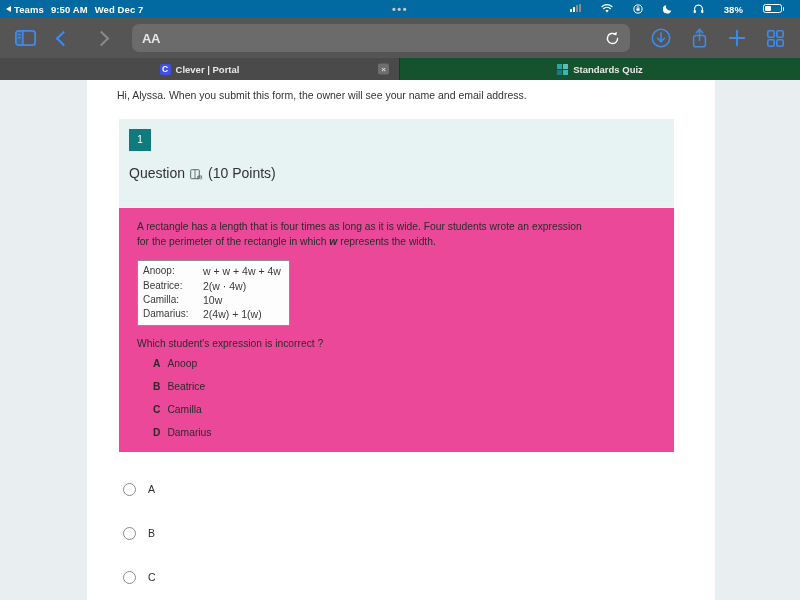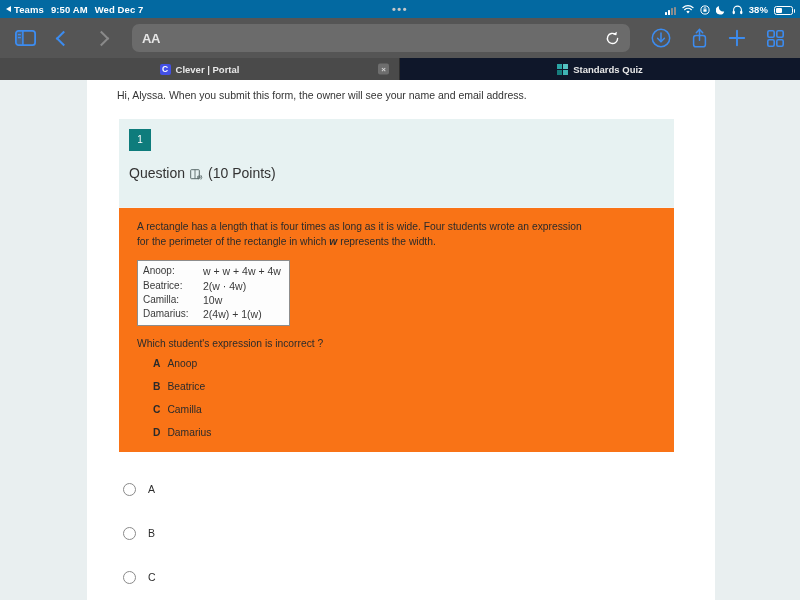--- a/index.html
+++ b/index.html
@@ -53,23 +53,23 @@
     text-align: center;
     font-size: 11px;
     letter-spacing: 1.5px;
     color: #c9c9c9;
     font-weight: bold;
     pointer-events: none;
   }
   .sb-right {
     margin-left: auto;
     display: flex;
-    align-items: flex-end;
-    gap: 6px;
-    padding-right: 7px;
+    align-items: flex-start;
+    gap: 20px;
+    padding-right: 18px;
   }
   .sig-bars { display: flex; align-items: flex-end; gap: 1px; height: 8px; }
   .sig-bars i { display: block; width: 2px; background: #ffffff; border-radius: 0.5px; }
   .sig-bars i:nth-child(1) { height: 3px; }
   .sig-bars i:nth-child(2) { height: 5px; }
   .sig-bars i:nth-child(3) { height: 7px; background: #8d8d8d; }
   .sig-bars i:nth-child(4) { height: 8px; background: #8d8d8d; }
   .ic-svg { display: block; }
   .battery {
     width: 19px; height: 9px;
@@ -197,21 +197,21 @@
     color: #e8e8e8;
     gap: 5px;
   }
   .tab.inactive {
     width: 400px;
     background: #4a4a4a;
     border-right: 1px solid #2e2e2e;
   }
   .tab.active {
     flex: 1;
-    background: #0f172a;
+    background: #14532d;
   }
   .tab-close {
     position: absolute;
     right: 10px;
     top: 50%;
     transform: translateY(-50%);
     width: 11px; height: 11px;
     background: #6e6e6e;
     border-radius: 2px;
     color: #d4d4d4;
@@ -296,21 +296,21 @@
     align-items: center;
     gap: 5px;
   }
   .speaker-icon {
     display: inline-block;
     width: 13px; height: 12px;
     position: relative;
     top: 1px;
   }
   .qbody {
-    background: #f97316;
+    background: #ec4899;
     padding: 12px 0 14px 18px;
     border-top: 1px solid #eef4f4;
   }
   .qtext {
     font-size: 10.3px;
     color: #2b2b2b;
     line-height: 1.45;
     max-width: 445px;
   }
   .qtext em { font-style: italic; font-weight: bold; }

